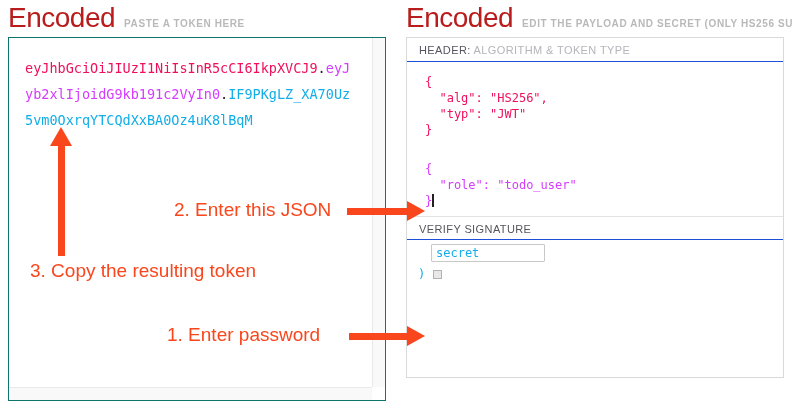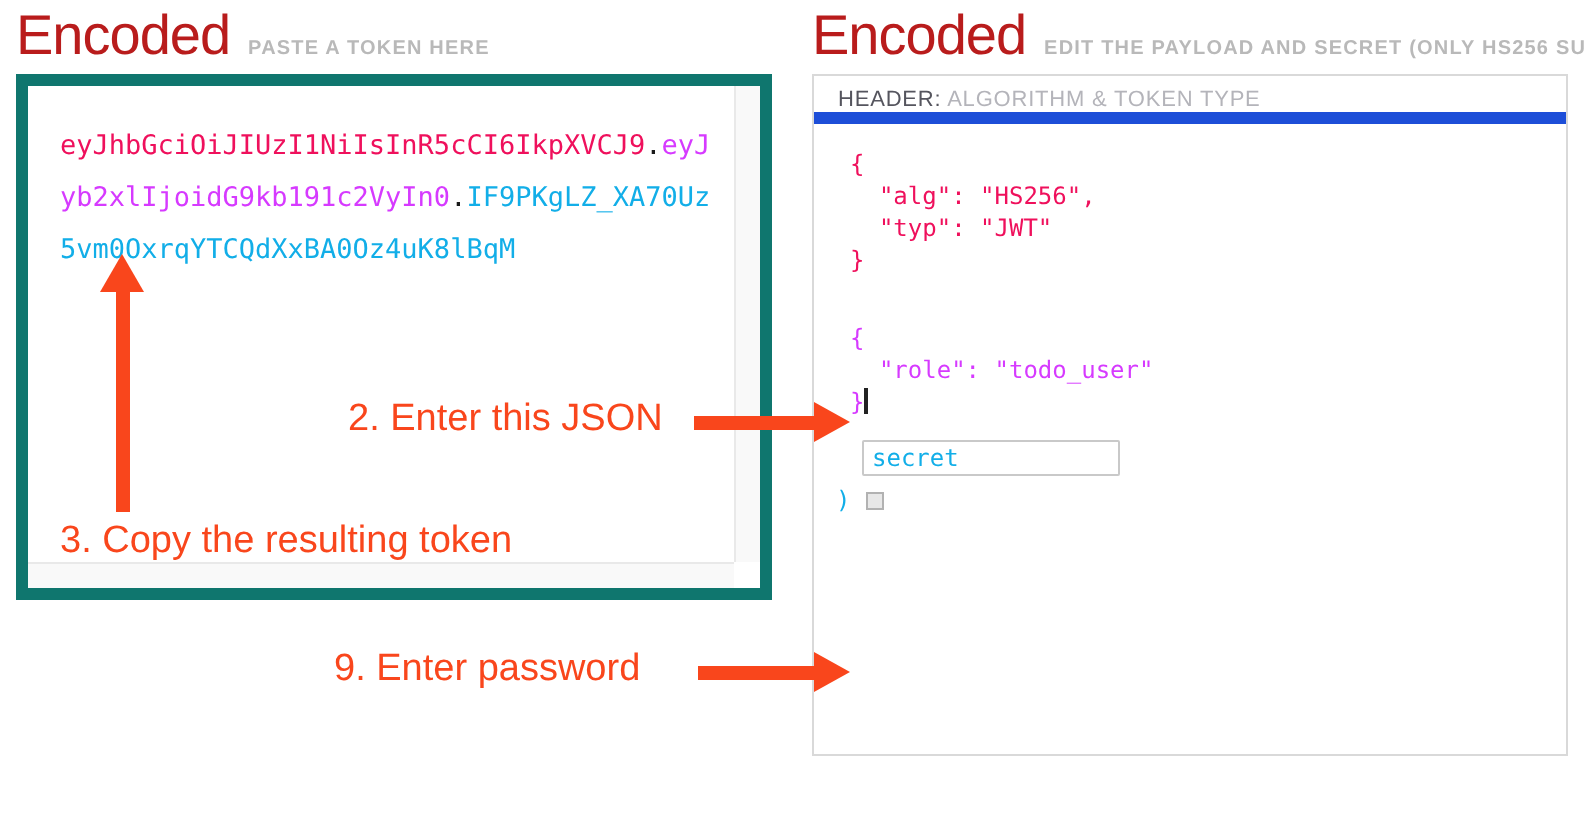--- a/index.html
+++ b/index.html
@@ -8,22 +8,22 @@
     width: 793px; height: 411px;
     font-family: "Liberation Sans", sans-serif;
     position: relative; overflow: hidden;
   }
   .col-head { position: absolute; top: 2px; display: flex; align-items: baseline; gap: 9px; white-space: nowrap; }
   .col-head .big { font-size: 28px; font-weight: 400; color: #b91c1c; letter-spacing: -0.5px; }
   .col-head .sub { font-size: 10px; color: #b9b9b9; letter-spacing: 0.6px; font-weight: 700; }
 
   
   .enc-box {
-    position: absolute; left: 8px; top: 37px; width: 378px; height: 263px;
-    border: 6px solid #0f766e; background: #fff;
+    position: absolute; left: 8px; top: 37px; width: 378px; height: 364px;
+    border: 1px solid #0f766e; background: #fff;
   }
   .token-pre {
     position: absolute; left: 16px; top: 17px; width: 41ch;
     font-family: "DejaVu Sans Mono", monospace;
     font-size: 13.5px; line-height: 26px;
     white-space: pre-wrap; word-break: break-all;
   }
   .tok-header { color: #ef105c; }
   .tok-dot { color: #1a1a1a; }
   .tok-payload { color: #d63aff; }
@@ -39,21 +39,21 @@
 
   
   .dec-box {
     position: absolute; left: 406px; top: 37px; width: 378px; height: 341px;
     border: 1px solid #d9d9d9; background: #fff;
     display: flex; flex-direction: column;
   }
   .sec-label {
     height: 24px; line-height: 24px; padding-left: 12px;
     font-size: 11px; letter-spacing: 0.4px; white-space: nowrap;
-    border-bottom: 6px solid #1d4ed8;
+    border-bottom: 1px solid #1d4ed8;
   }
   .sec-label .lp { color: #55555e; }
   .sec-label .ls { color: #b4b4ba; }
   .sec-label.mid { border-top: none; }
   .sec-content { position: relative; }
   .sec-content pre {
     font-family: "DejaVu Sans Mono", monospace;
     font-size: 12px; line-height: 16px;
     padding: 12px 0 0 18px;
   }
@@ -61,21 +61,21 @@
   .json-purple pre { color: #d63aff; }
   .h-header { height: 87px; }
   .h-payload { height: 67px; }
   .h-verify { flex: 1; }
   .cursor {
     display: inline-block; width: 1.5px; height: 13px; background: #222;
     vertical-align: -2px;
   }
   .sig-pre { color: #12aee8; padding-top: 8px !important; line-height: 17px !important; }
   .secret-input {
-    display: block; margin: 4px 0 0 24px; width: 129px; height: 18px;
+    display: block; margin: 4px 0 0 24px; width: 114px; height: 18px;
     border: 1px solid #c9c9c9; border-radius: 1px;
     font-family: "DejaVu Sans Mono", monospace; font-size: 12px; color: #12aee8;
     padding: 0 4px; outline: none; background: #fff;
   }
   .b64-row {
     display: flex; align-items: center; margin: 5px 0 0 11px;
     font-family: "DejaVu Sans Mono", monospace; font-size: 12px; color: #12aee8;
   }
   .b64-check {
     width: 9px; height: 9px; background: #e8e8e8; border: 1px solid #b2b2b2;
@@ -126,35 +126,38 @@
     <pre>{
   "alg": "HS256",
   "typ": "JWT"
 }</pre>
   </div>
   <div class="sec-content json-purple h-payload">
     <pre><span>{
   "role": "todo_user"
 }</span><span class="cursor"></span></pre>
   </div>
+  <div class="sec-label mid" style="border-top:1px solid #e3e3e3;">
+    <span class="lp">VERIFY SIGNATURE</span>
+  </div>
   <div class="sec-content h-verify">
     <input class="secret-input" type="text" value="secret" style="">
     <div class="b64-row">
       <span>)</span>
       <span class="b64-check"></span>
     </div>
   </div>
 </div>
 
 <div class="arrow-up">
   <div class="head"></div>
   <div class="shaft"></div>
 </div>
 
 <div class="ann" style="left:174px; top:199px;">2. Enter this JSON</div>
 <div class="arrow-shaft-h" style="left:347px; top:208px; width:60px; height:7px;"></div>
 <div class="arrow-head-r" style="left:407px; top:201px;"></div>
 
 <div class="ann" style="left:30px; top:260px;text-align:right;">3. Copy the resulting token</div>
 
-<div class="ann" style="left:167px; top:324px;">9. Enter password</div>
+<div class="ann" style="left:167px; top:324px;">1. Enter password</div>
 <div class="arrow-shaft-h" style="left:349px; top:333px; width:58px; height:7px;"></div>
 <div class="arrow-head-r" style="left:407px; top:326px;"></div>
 
 </body></html>

